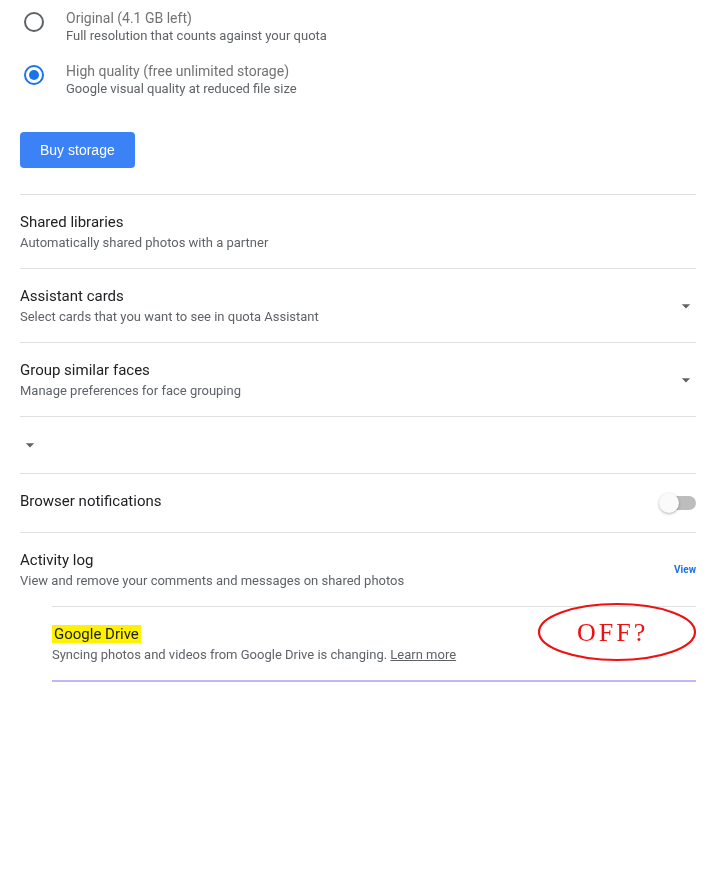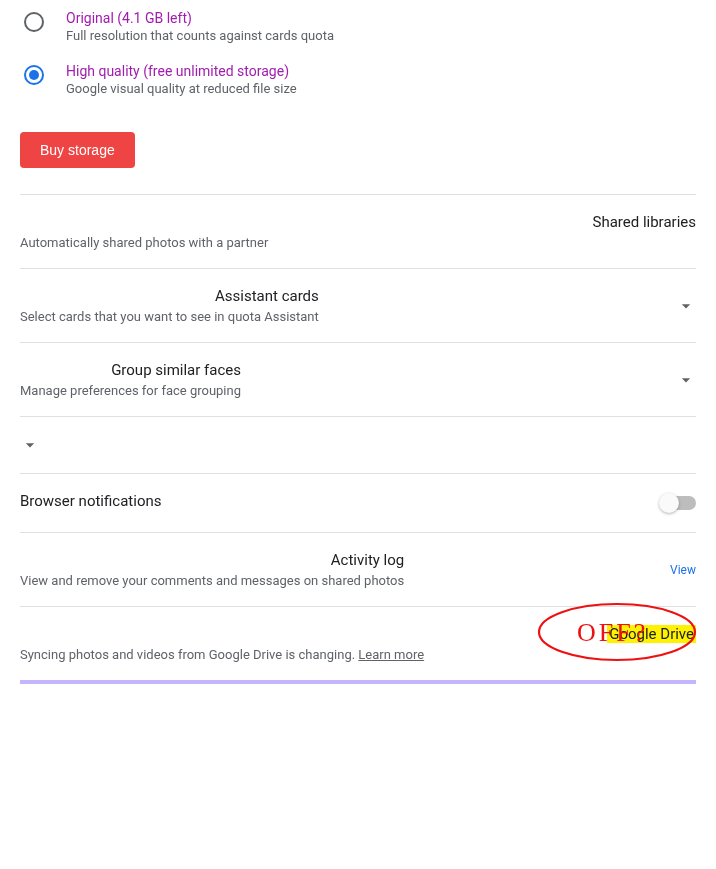--- a/index.html
+++ b/index.html
@@ -31,29 +31,29 @@
   .radio.selected::after {
     content: "";
     position: absolute;
     top: 3px; left: 3px;
     width: 10px; height: 10px;
     border-radius: 50%;
     background: #1a73e8;
   }
   .radio-text .title {
     font-size: 14px;
-    color: #a21caf;
+    color: #737373;
     margin-bottom: 2px;
   }
   .radio-text .sub {
     font-size: 13px;
     color: #5f6368;
   }
   .buy-btn {
-    background: #ef4444;
+    background: #3b82f6;
     color: #fff;
     border: none;
     font-size: 14px;
     font-weight: 500;
     padding: 10px 20px;
     border-radius: 4px;
     margin-top: 26px;
     cursor: pointer;
   }
   .section {
@@ -63,21 +63,20 @@
   }
   .section-row {
     display: flex;
     justify-content: space-between;
     align-items: center;
   }
   .section .title {
     font-size: 15px;
     color: #202124;
     margin-bottom: 4px;
-    text-align: right;
   }
   .section .sub {
     font-size: 13px;
     color: #5f6368;
   }
   .chevron {
     width: 20px;
     height: 20px;
     flex-shrink: 0;
   }
@@ -96,57 +95,58 @@
     left: -3px;
     top: -3px;
     width: 20px;
     height: 20px;
     background: #fafafa;
     border-radius: 50%;
     box-shadow: 0 1px 3px rgba(0,0,0,0.3);
   }
   .view-link {
     color: #1a73e8;
-    font-size: 12px;
-    font-weight: 400;
+    font-size: 10px;
+    font-weight: 700;
     cursor: pointer;
   }
   .learn-more {
     color: #5f6368;
     text-decoration: underline;
     cursor: pointer;
   }
   .highlight {
     background: #fff200;
     padding: 0 2px;
   }
   .sections-wrap { margin-top: 26px; }
   .last-section {
-    border-bottom: 4px solid #c4b5fd;
-    position: relative;
+    border-bottom: 2px solid #c4b5fd;
+    position: relative;
+    margin-left: 32px;
   }
   .annotation {
     position: absolute;
     right: -6px;
     top: -10px;
     pointer-events: none;
   }
   .annotation svg { display:block; }
 </style>
 </head>
 <body>
 
 
 
 
 <div class="radio-row">
   <span class="radio"></span>
   <div class="radio-text">
     <div class="title">Original (4.1 GB left)</div>
-    <div class="sub">Full resolution that counts against cards quota</div>
+    <div class="sub">Full resolution that counts against your quota</div>
   </div>
 </div>
 
 <div class="radio-row">
   <span class="radio selected"></span>
   <div class="radio-text">
     <div class="title">High quality (free unlimited storage)</div>
     <div class="sub">Google visual quality at reduced file size</div>
   </div>
 </div>

